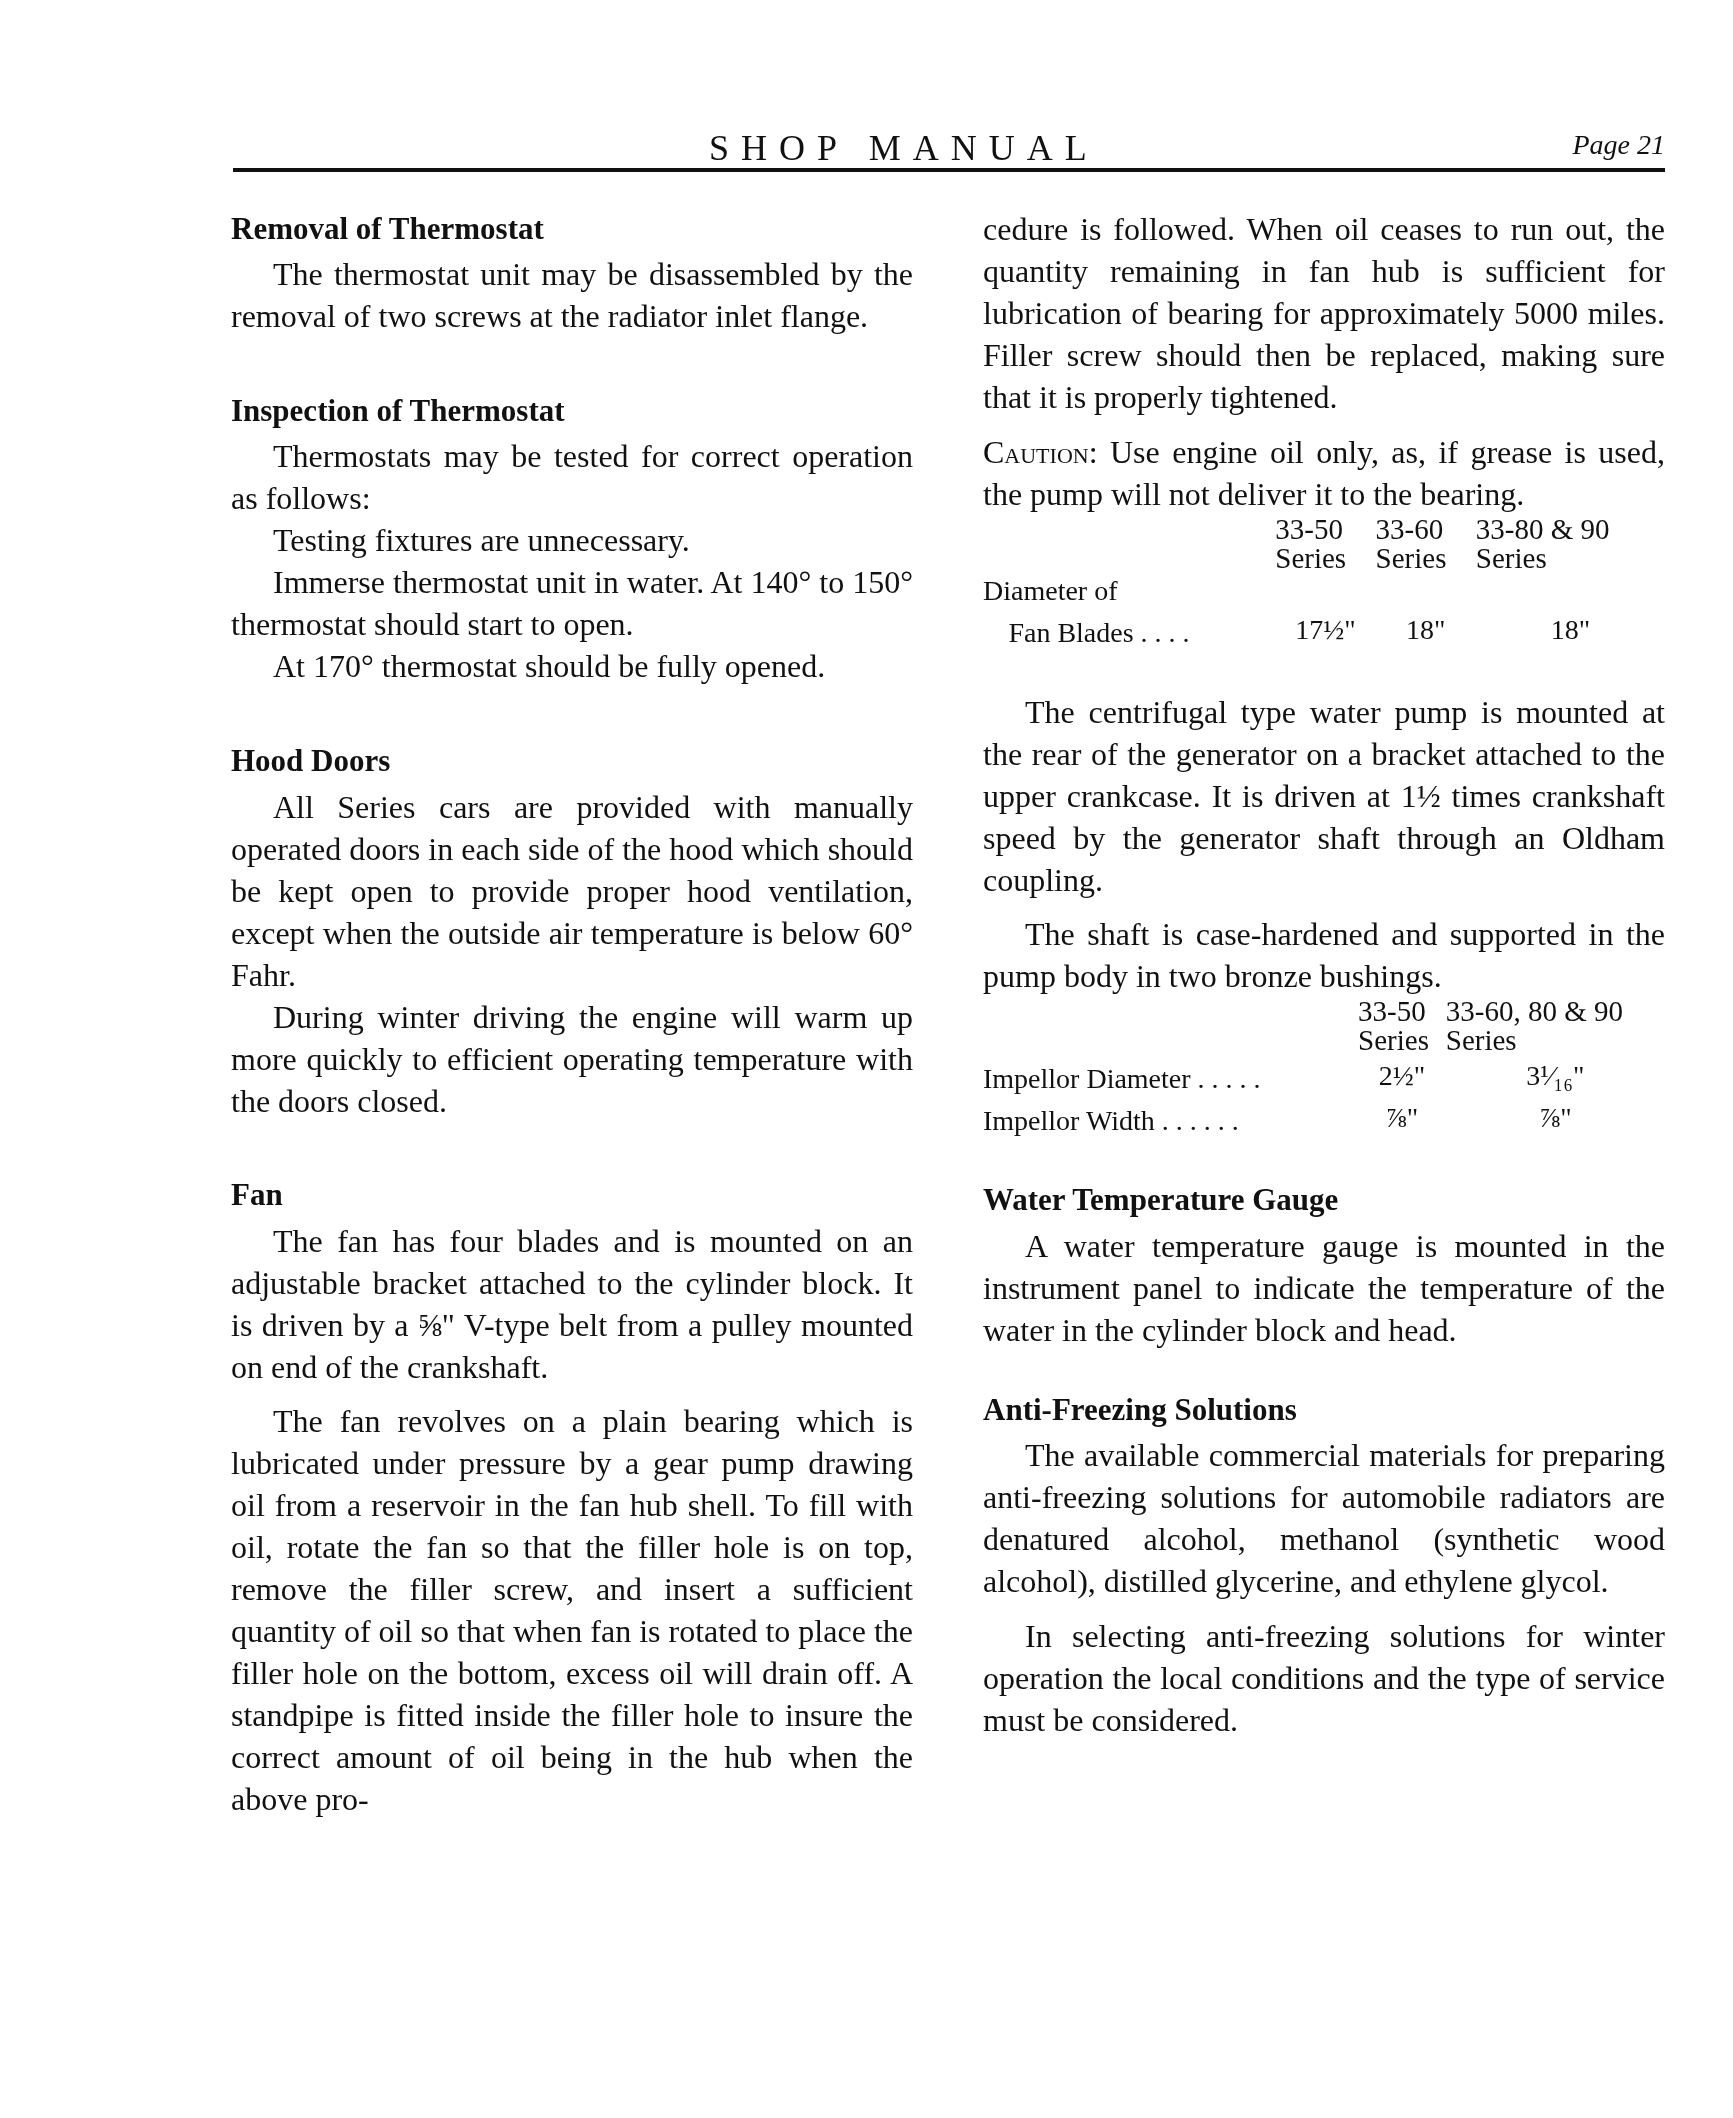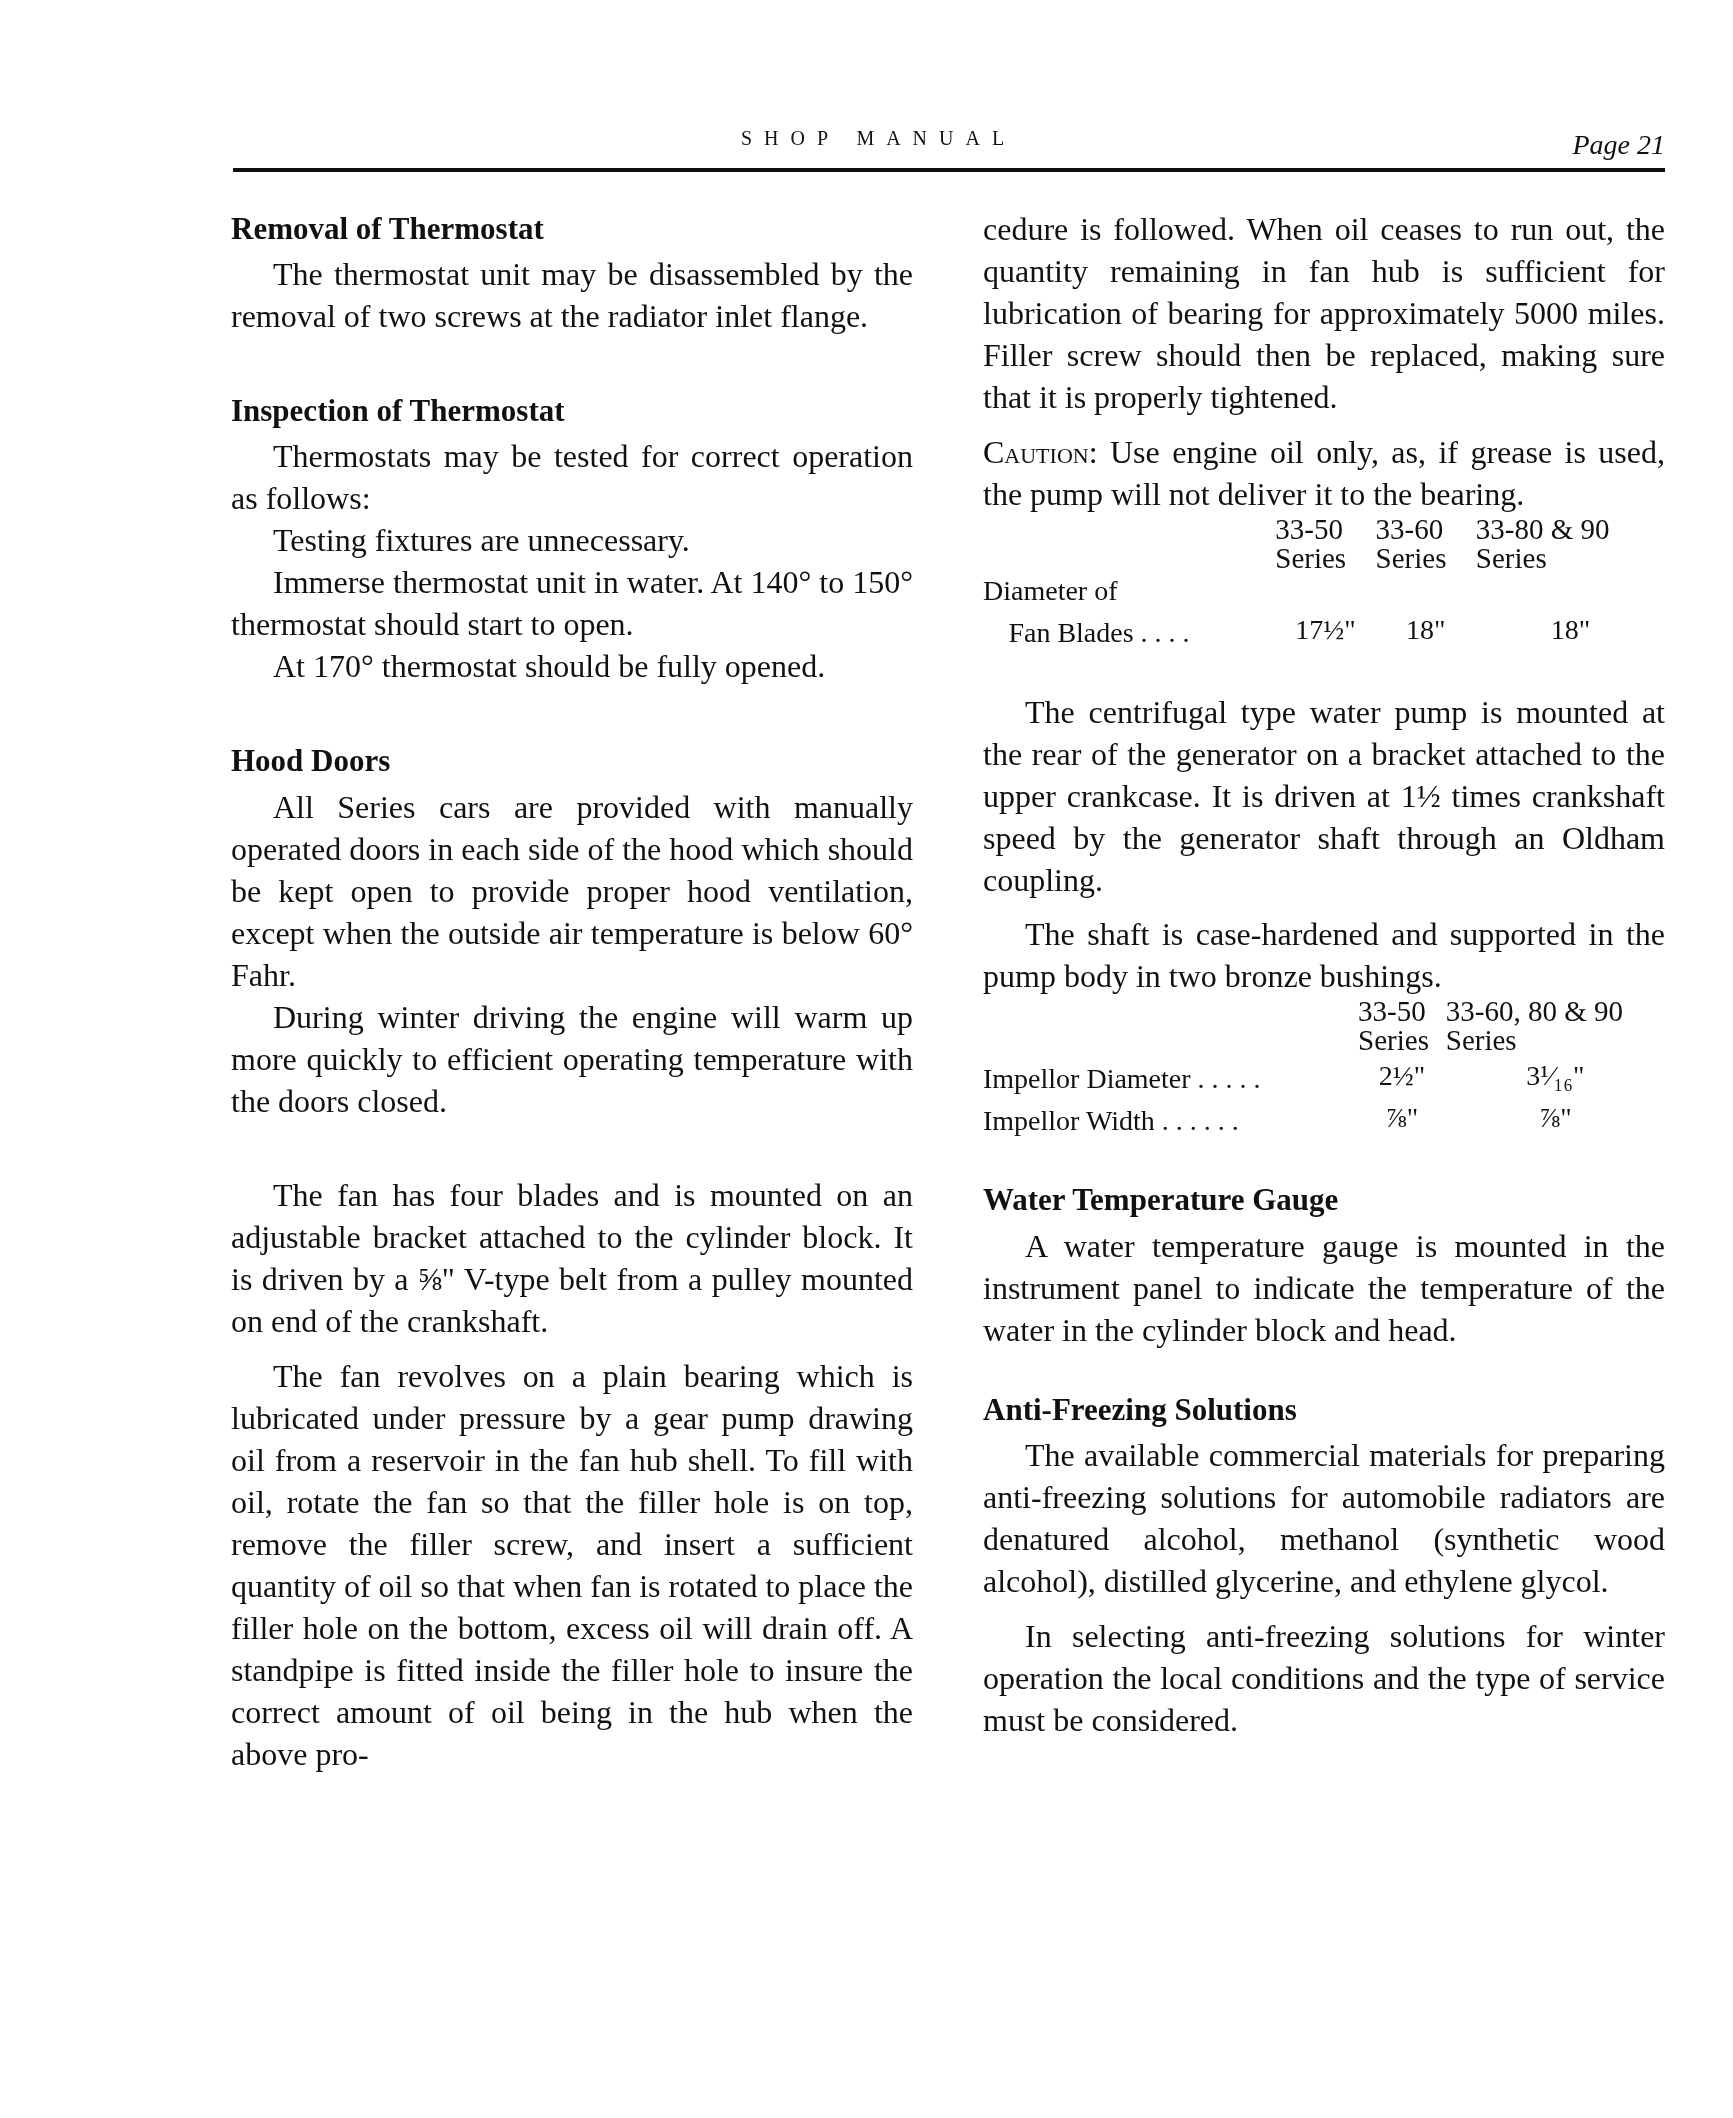--- a/index.html
+++ b/index.html
@@ -4,21 +4,21 @@
   <style>
     html, body { margin: 0; padding: 0; background: #ffffff; }
     body {
       width: 1733px; height: 2266px; position: relative; overflow: hidden;
       font-family: "Liberation Serif", "DejaVu Serif", serif; color: #111;
     }
     .header {
       position: absolute; left: 233px; top: 127px; width: 1432px; height: 47px;
     }
     .header .title {
-      position: absolute; left: 508px; top: 0; font-size: 20px; letter-spacing: 12px;
+      position: absolute; left: 476px; top: 0; font-size: 36px; letter-spacing: 12px;
     }
     .header .page {
       position: absolute; right: 0; top: 1.7px; font-size: 28px; font-style: italic;
     }
     .rule {
       position: absolute; left: 233px; top: 168px; width: 1432px; height: 3.8px; background: #111;
     }
     .col { position: absolute; top: 208px; width: 682px; font-size: 32px; line-height: 42px; }
     .col.left { left: 231px; }
     .col.right { left: 983px; }
@@ -58,20 +58,21 @@
     <p>At 170° thermostat should be fully opened.</p>
   </section>
   <div class="gap"></div>
   <section>
     <h2>Hood Doors</h2>
     <p style="margin-bottom:0">All Series cars are provided with manually operated doors in each side of the hood which should be kept open to provide proper hood ventilation, except when the outside air temperature is below 60° Fahr.</p>
     <p>During winter driving the engine will warm up more quickly to efficient operating temperature with the doors closed.</p>
   </section>
   <div class="gap"></div>
   <section>
+    <h2>Fan</h2>
     <p>The fan has four blades and is mounted on an adjustable bracket attached to the cylinder block. It is driven by a ⅝" V-type belt from a pulley mounted on end of the crankshaft.</p>
     <p>The fan revolves on a plain bearing which is lubricated under pressure by a gear pump drawing oil from a reservoir in the fan hub shell. To fill with oil, rotate the fan so that the filler hole is on top, remove the filler screw, and insert a sufficient quantity of oil so that when fan is rotated to place the filler hole on the bottom, excess oil will drain off. A standpipe is fitted inside the filler hole to insure the correct amount of oil being in the hub when the above pro-</p>
   </section>
 </div>
 
 <div class="col right">
   <p class="noindent">cedure is followed. When oil ceases to run out, the quantity remaining in fan hub is sufficient for lubrication of bearing for approximately 5000 miles. Filler screw should then be replaced, making sure that it is properly tightened.</p>
   <p class="noindent" style="margin-bottom:0">
     <span class="sc">Caution:</span>
     <span>Use engine oil only, as, if grease is used, the pump will not deliver it to the bearing.</span>

